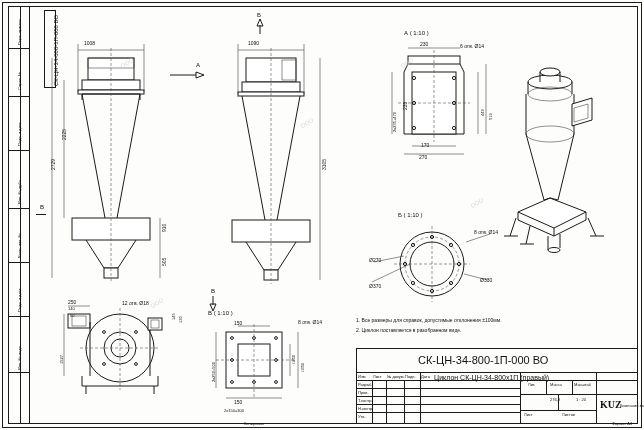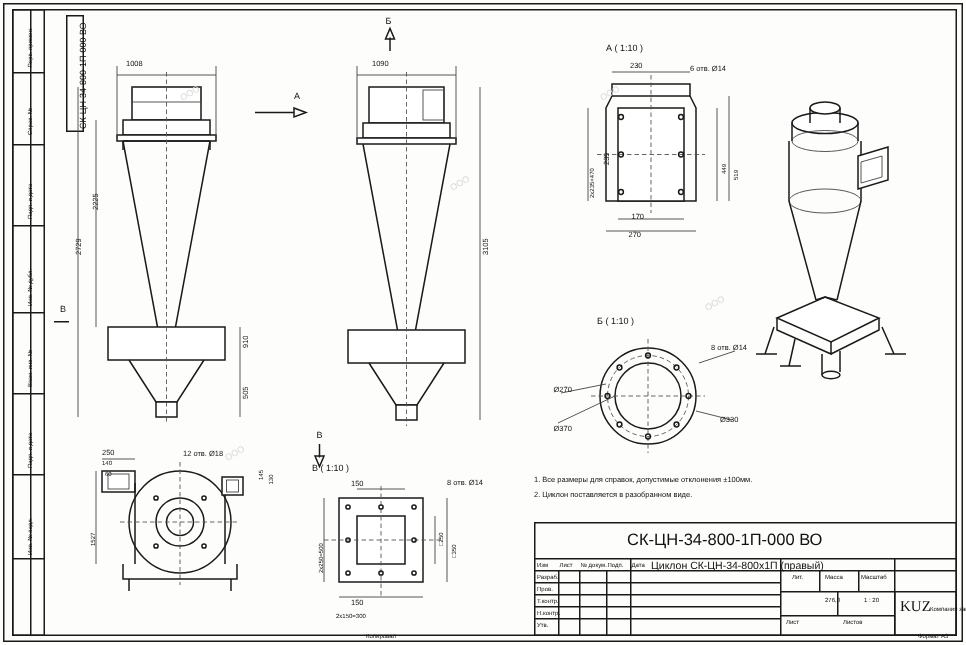--- a/index.html
+++ b/index.html
@@ -299,21 +299,21 @@
 
   <div class="txt tiny" style="left:528px;top:383px;">Лит.</div>
   <div class="txt tiny" style="left:550px;top:383px;">Масса</div>
   <div class="txt tiny" style="left:574px;top:383px;">Масштаб</div>
   <div class="txt tiny" style="left:550px;top:398px;">276,8</div>
   <div class="txt tiny" style="left:576px;top:398px;">1 : 20</div>
   <div class="txt tiny" style="left:524px;top:413px;">Лист</div>
   <div class="txt tiny" style="left:562px;top:413px;">Листов</div>
 
   <div class="box" style="left:596px;top:394px;width:42px;height:30px;"></div>
-  <div class="txt" style="left:600px;top:400px;font-size:10px;font-weight:normal;font-family:'Liberation Serif',serif;">KUZ</div>
+  <div class="txt" style="left:600px;top:400px;font-size:10px;font-weight:bold;font-family:'Liberation Serif',serif;">KUZ</div>
   <div class="txt tiny" style="left:620px;top:404px;">Компания завод РЭП</div>
 
   <div class="txt tiny" style="left:244px;top:422px;">Копировал</div>
   <div class="txt tiny" style="left:612px;top:422px;">Формат А3</div>
 
   <div class="wm" style="left:120px;top:60px;">ООО</div>
   <div class="wm" style="left:300px;top:120px;">ООО</div>
   <div class="wm" style="left:470px;top:200px;">ООО</div>
   <div class="wm" style="left:150px;top:300px;">ООО</div>
   <div class="wm" style="left:400px;top:60px;">ООО</div>

